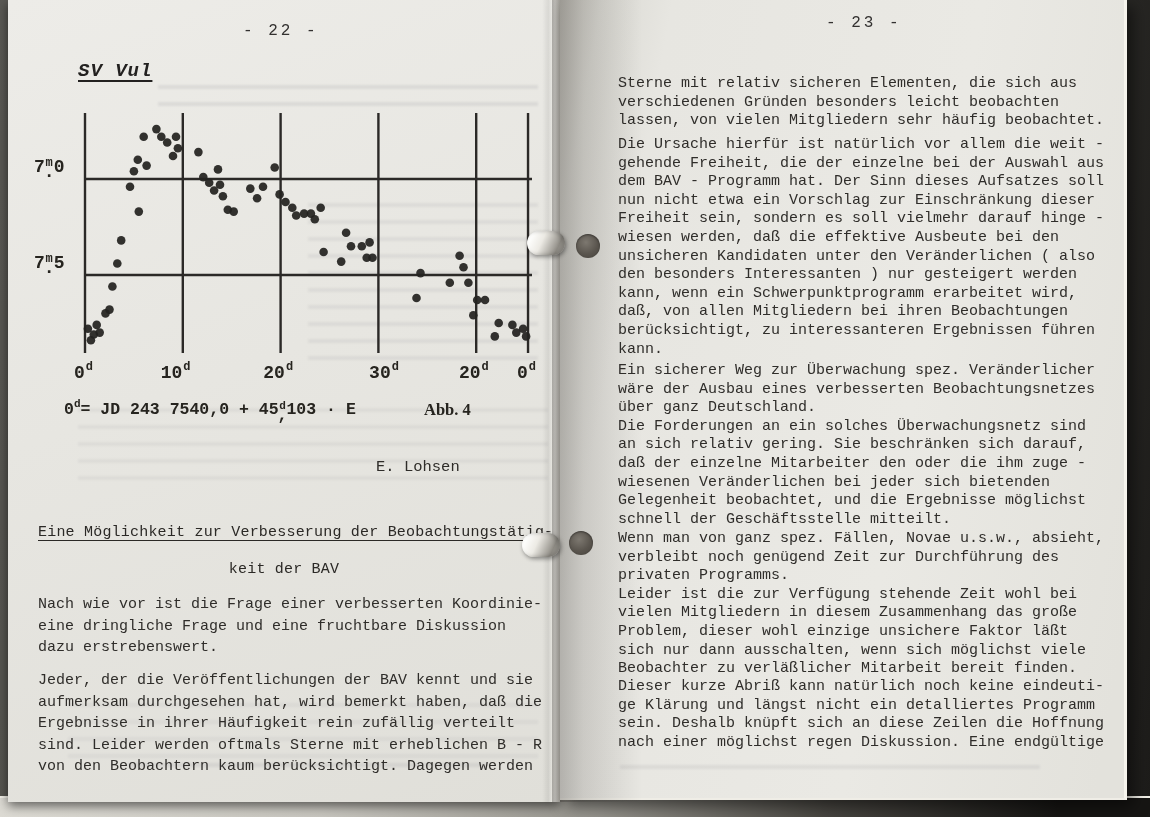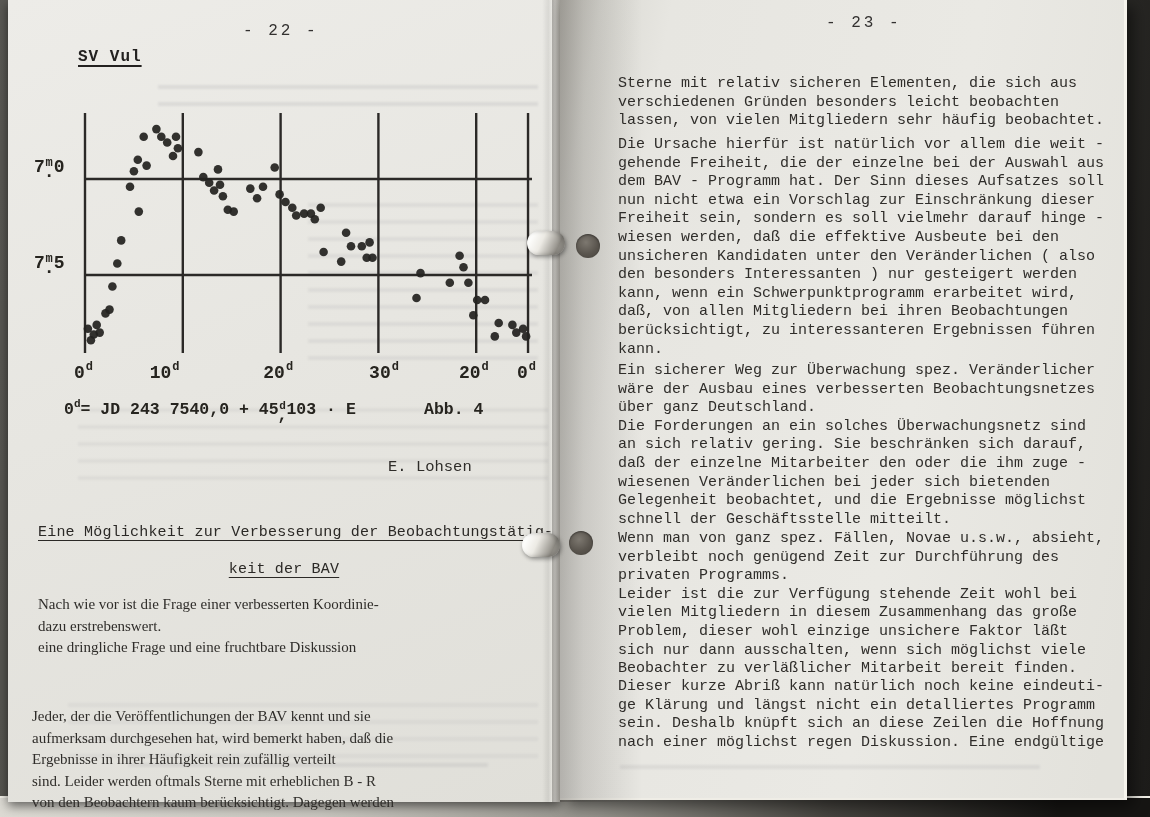--- a/index.html
+++ b/index.html
@@ -24,44 +24,44 @@
          background:linear-gradient(to right,rgba(30,26,22,.30) 0%,rgba(30,26,22,.14) 35%,rgba(30,26,22,0) 100%);}
   
   .ring{position:absolute;width:38px;height:24px;border-radius:12px;
         background:linear-gradient(115deg,#fdfdfb 15%,#eceae4 40%,#908d86 78%,#bab7af 100%);
         box-shadow:1px 2px 4px rgba(0,0,0,.4), inset -3px 0 4px rgba(0,0,0,.25);}
   .hole{position:absolute;width:24px;height:24px;border-radius:50%;
         background:radial-gradient(circle at 42% 35%,#7d7870 0%,#5a554e 55%,#46423c 100%);
         box-shadow:inset 0 1px 2px rgba(0,0,0,.4);}
   
   .pnum{position:absolute;font-size:16px;letter-spacing:3px;color:#333130;}
-  .svtitle{position:absolute;left:70px;top:48px;font-size:16px;font-weight:bold;letter-spacing:1px;
-        text-decoration:underline;text-underline-offset:4px;text-decoration-thickness:2px;color:#232120;}
+  .svtitle{position:absolute;left:70px;top:60px;font-size:19px;font-weight:bold;letter-spacing:1px;
+        text-decoration:underline;text-underline-offset:4px;text-decoration-thickness:2px;color:#232120;font-style:italic;}
   #chart-svg{position:absolute;left:0;top:0;pointer-events:none;}
   .ylab,.xlab{position:absolute;color:#26241f;font-weight:bold;}
   .ylab{font-size:18px;}
   .xlab{font-size:18px;transform:translateX(-58%);}
   .xlab sup{font-size:12px;vertical-align:8px;margin-left:1px;}
   .mstack{display:inline-block;vertical-align:-5px;text-align:center;margin:0 -1px;}
   .mstack .mt{display:block;font-size:12px;line-height:9px;}
   .mstack .mb{display:block;font-size:18px;line-height:9px;}
   .formula{position:absolute;left:56px;top:398px;font-size:16.5px;font-weight:bold;color:#26241f;white-space:nowrap;}
   .formula sup{font-size:11px;vertical-align:7px;}
   .stack{display:inline-block;text-align:center;vertical-align:-6px;margin:0 -1px;}
   .stack .stk-t{display:block;font-size:11px;line-height:9px;}
   .stack .stk-b{display:block;font-size:16.5px;line-height:10px;}
-  .abb{position:absolute;left:416px;top:400px;font-size:16.5px;font-weight:bold;color:#26241f;}
-  .lohsen{position:absolute;left:380px;top:458px;font-size:15.5px;color:#2e2c29;}
+  .abb{position:absolute;left:416px;top:400px;font-size:16.5px;font-weight:bold;color:#26241f;font-family:Liberation Serif, serif;}
+  .lohsen{position:absolute;left:368px;top:458px;font-size:15.5px;color:#2e2c29;}
   .h1a{position:absolute;left:30px;top:524px;width:524px;font-size:15px;letter-spacing:.2px;
        text-decoration:underline;text-underline-offset:4px;color:#2b2926;}
   .h1b{position:absolute;left:0;top:561px;width:552px;text-align:center;font-size:15px;letter-spacing:.2px;color:#2b2926;}
-  .h1b div{display:inline;text-decoration:underline;text-underline-offset:4px;}
-  .para{position:absolute;font-size:15px;white-space:pre;color:#2f2d2a;font-family:Liberation Serif, serif;}
+  .h1b div{display:inline;text-underline-offset:4px;}
+  .para{position:absolute;font-size:15px;white-space:pre;color:#2f2d2a;}
   .p-l1{left:30px;top:594px;line-height:21.6px;}
-  .p-l2{left:24px;top:670px;line-height:21.6px;margin-top:36px;}
+  .p-l2{left:30px;top:670px;line-height:21.6px;}
   .rpara{position:absolute;left:58px;font-size:15px;white-space:pre;line-height:18.6px;color:#2f2d2a;}
   .rp1{top:75px;}.rp2{top:136px;}.rp3{top:362px;}.rp4{top:530px;}.rp5{top:678px;}
   
   .smudge{position:absolute;pointer-events:none;filter:blur(1.2px);opacity:.09;
         background:repeating-linear-gradient(to bottom,transparent 0 13px,#4a4a58 13px 17px);}
   .sm1{left:150px;top:72px;width:380px;height:40px;}
   .sm2{left:300px;top:190px;width:230px;height:170px;opacity:.07;}
   .sm3{left:70px;top:395px;width:470px;height:90px;opacity:.06;}
   .sm4{left:60px;top:690px;width:470px;height:80px;opacity:.05;}
   .sm5{left:120px;top:750px;width:360px;height:24px;opacity:.08;}
@@ -159,36 +159,36 @@
         <circle cx="508.3" cy="332.6" r="4.3" fill="#242220" fill-opacity="0.93"></circle>
         <circle cx="515.1" cy="328.8" r="4.3" fill="#242220" fill-opacity="0.93"></circle>
         <circle cx="518.1" cy="336.4" r="4.3" fill="#242220" fill-opacity="0.93"></circle>
       </svg>
     <div id="ylabels">
         <span class="ylab" style="left: 26px; top: 157px;"><span>7</span><span class="mstack"><span class="mt">m</span><span class="mb">.</span></span><span>0</span></span>
         <span class="ylab" style="left: 26px; top: 253px;"><span>7</span><span class="mstack"><span class="mt">m</span><span class="mb">.</span></span><span>5</span></span>
       </div>
     <div id="xlabels">
         <span class="xlab" style="left: 77px; top: 360px;"><span>0</span><sup>d</sup></span>
-        <span class="xlab" style="left: 159px; top: 360px;"><span>10</span><sup>d</sup></span>
+        <span class="xlab" style="left: 170px; top: 360px;"><span>10</span><sup>d</sup></span>
         <span class="xlab" style="left: 272.6px; top: 360px;"><span>20</span><sup>d</sup></span>
         <span class="xlab" style="left: 370.4px; top: 360px; margin-left: 8px;"><span>30</span><sup>d</sup></span>
         <span class="xlab" style="left: 468.2px; top: 360px;"><span>20</span><sup>d</sup></span>
         <span class="xlab" style="left: 520.034px; top: 360px;"><span>0</span><sup>d</sup></span>
       </div>
 
     <div class="formula"><span>0</span><sup>d</sup><span>= JD 243 7540,0 + 45</span><span class="stack"><span class="stk-t">d</span><span class="stk-b">,</span></span><span>103 · E</span></div>
 
     <div class="abb">Abb. 4</div>
     <div class="lohsen">E. Lohsen</div>
 
     <div class="h1a">Eine Möglichkeit zur Verbesserung der Beobachtungstätig-</div>
     <div class="h1b"><div>keit der BAV</div></div>
 
-    <div class="para p-l1"><div>Nach wie vor ist die Frage einer verbesserten Koordinie-</div><div>dazu erstrebenswert.</div><div>eine dringliche Frage und eine fruchtbare Diskussion</div></div>
+    <div class="para p-l1"><div>Nach wie vor ist die Frage einer verbesserten Koordinie-</div><div>eine dringliche Frage und eine fruchtbare Diskussion</div><div>dazu erstrebenswert.</div></div>
     <div class="para p-l2"><div>Jeder, der die Veröffentlichungen der BAV kennt und sie</div><div>aufmerksam durchgesehen hat, wird bemerkt haben, daß die</div><div>Ergebnisse in ihrer Häufigkeit rein zufällig verteilt</div><div>sind. Leider werden oftmals Sterne mit erheblichen B - R</div><div>von den Beobachtern kaum berücksichtigt. Dagegen werden</div></div>
   </div>
 
   <div class="page page-right">
     <div class="pnum" style="left:266px;top:14px;">- 23 -</div>
     <div class="rpara rp1"><div>Sterne mit relativ sicheren Elementen, die sich aus</div><div>verschiedenen Gründen besonders leicht beobachten</div><div>lassen, von vielen Mitgliedern sehr häufig beobachtet.</div></div>
     <div class="rpara rp2"><div>Die Ursache hierfür ist natürlich vor allem die weit -</div><div>gehende Freiheit, die der einzelne bei der Auswahl aus</div><div>dem BAV - Programm hat. Der Sinn dieses Aufsatzes soll</div><div>nun nicht etwa ein Vorschlag zur Einschränkung dieser</div><div>Freiheit sein, sondern es soll vielmehr darauf hinge -</div><div>wiesen werden, daß die effektive Ausbeute bei den</div><div>unsicheren Kandidaten unter den Veränderlichen ( also</div><div>den besonders Interessanten ) nur gesteigert werden</div><div>kann, wenn ein Schwerpunktprogramm erarbeitet wird,</div><div>daß, von allen Mitgliedern bei ihren Beobachtungen</div><div>berücksichtigt, zu interessanteren Ergebnissen führen</div><div>kann.</div></div>
     <div class="rpara rp3"><div>Ein sicherer Weg zur Überwachung spez. Veränderlicher</div><div>wäre der Ausbau eines verbesserten Beobachtungsnetzes</div><div>über ganz Deutschland.</div><div>Die Forderungen an ein solches Überwachungsnetz sind</div><div>an sich relativ gering. Sie beschränken sich darauf,</div><div>daß der einzelne Mitarbeiter den oder die ihm zuge -</div><div>wiesenen Veränderlichen bei jeder sich bietenden</div><div>Gelegenheit beobachtet, und die Ergebnisse möglichst</div><div>schnell der Geschäftsstelle mitteilt.</div></div>
     <div class="rpara rp4"><div>Wenn man von ganz spez. Fällen, Novae u.s.w., absieht,</div><div>verbleibt noch genügend Zeit zur Durchführung des</div><div>privaten Programms.</div><div>Leider ist die zur Verfügung stehende Zeit wohl bei</div><div>vielen Mitgliedern in diesem Zusammenhang das große</div><div>Problem, dieser wohl einzige unsichere Faktor läßt</div><div>sich nur dann ausschalten, wenn sich möglichst viele</div><div>Beobachter zu verläßlicher Mitarbeit bereit finden.</div></div>
     <div class="rpara rp5"><div>Dieser kurze Abriß kann natürlich noch keine eindeuti-</div><div>ge Klärung und längst nicht ein detalliertes Programm</div><div>sein. Deshalb knüpft sich an diese Zeilen die Hoffnung</div><div>nach einer möglichst regen Diskussion. Eine endgültige</div></div>

